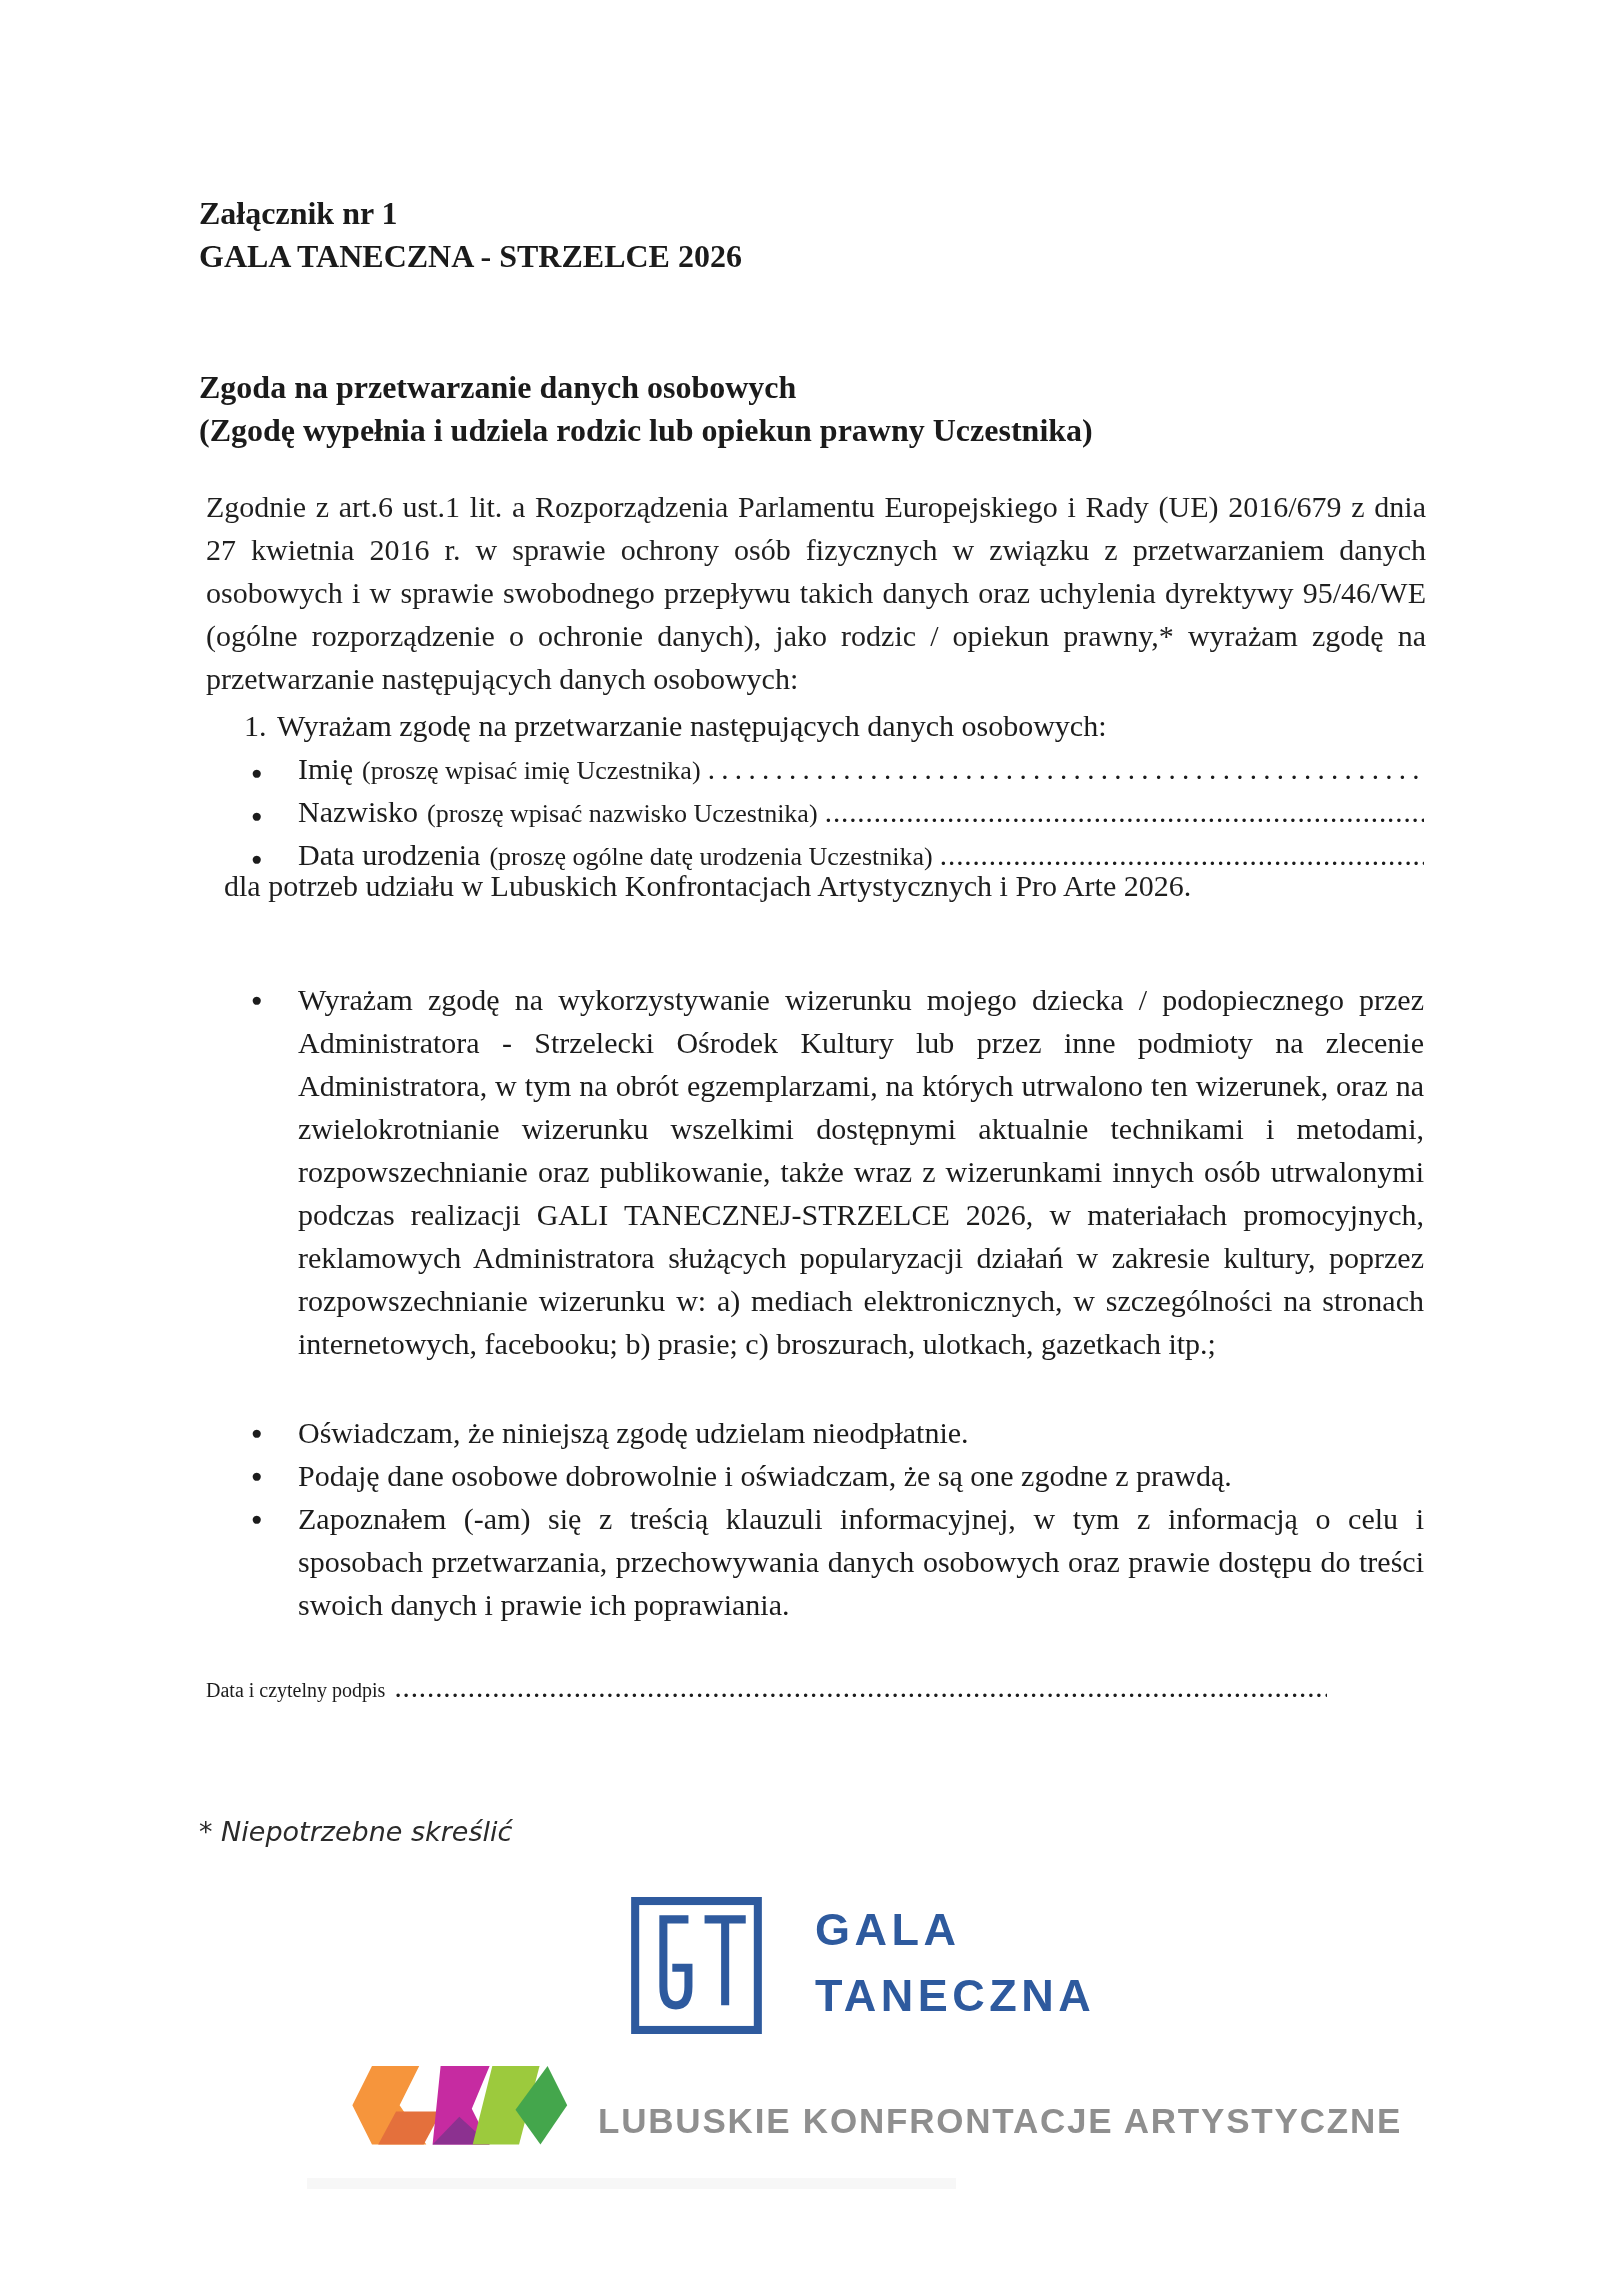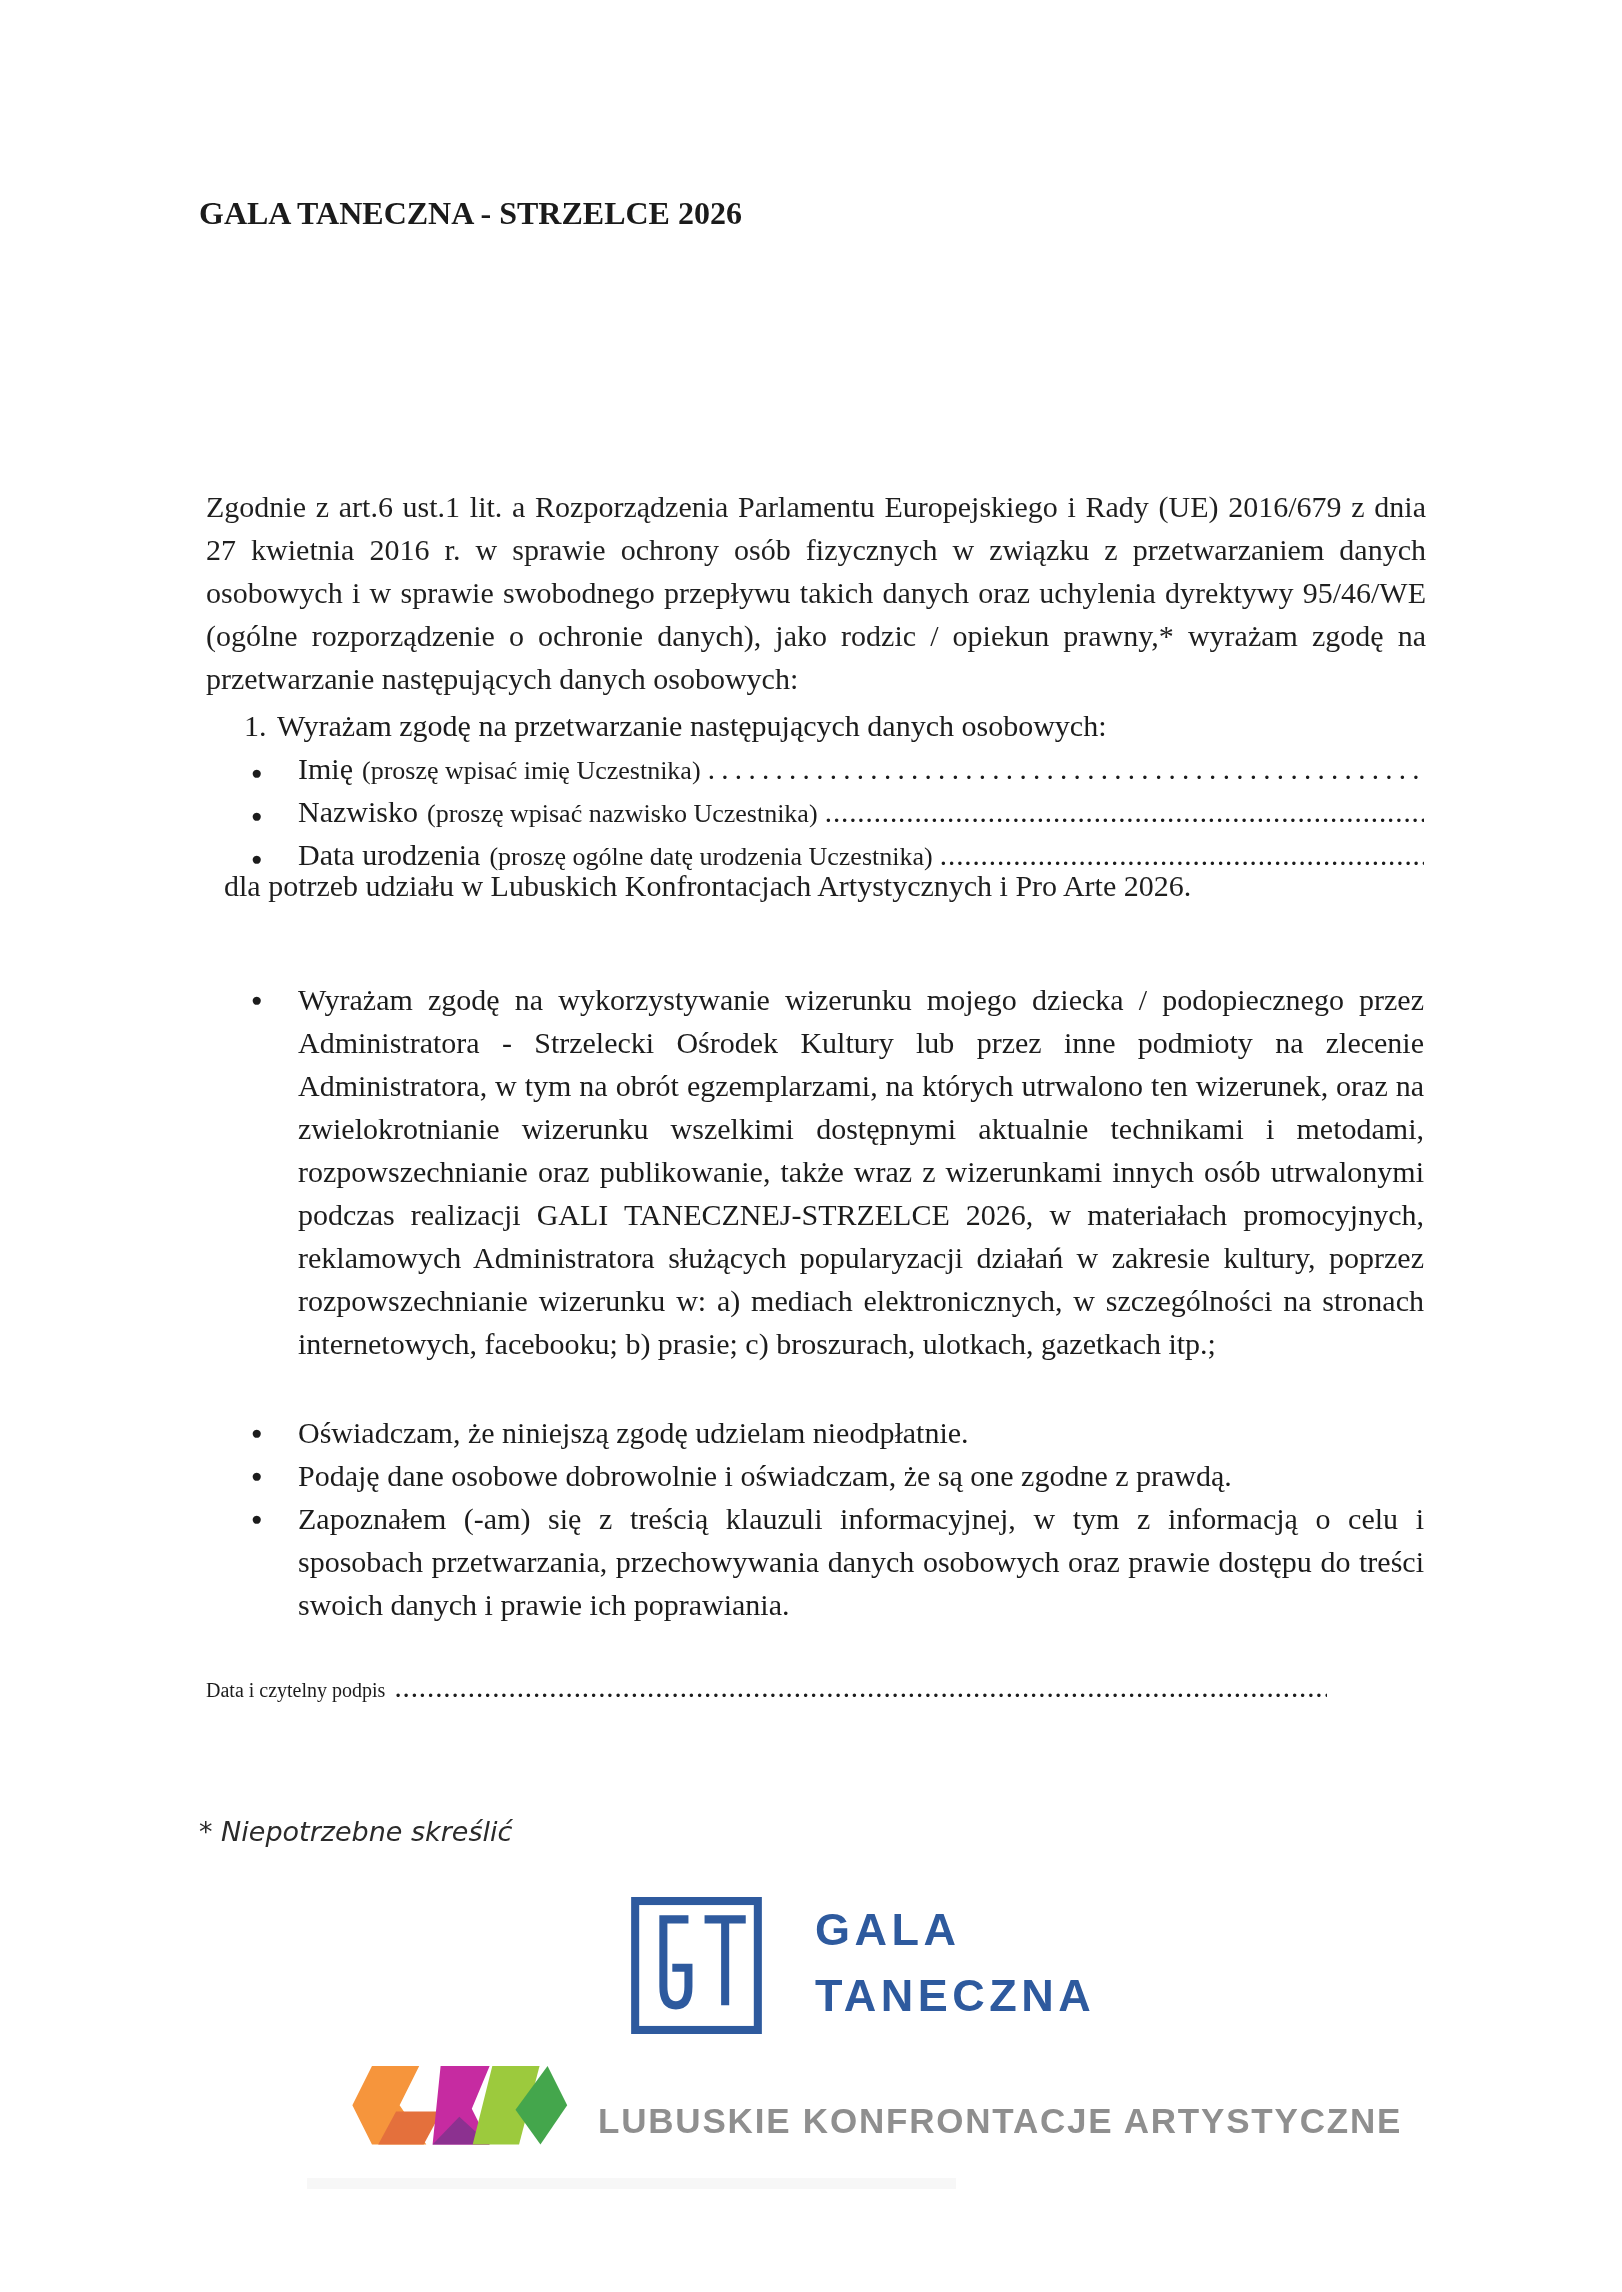--- a/index.html
+++ b/index.html
@@ -37,23 +37,28 @@
   .lka-text { font-family:"Liberation Sans", sans-serif; font-weight:700; font-size:35px; letter-spacing:1.8px; color:#8f8f8f; white-space:nowrap;margin-top:12px; }
 
   .faint-strip { background:#f7f7f7; }
 </style>
 </head>
 <body>
 
 <div class="page">
 
   <div class="abs" style="left:199px; top:192px;">
+    <div class="hdr">Załącznik nr 1</div>
     <div class="hdr">GALA TANECZNA - STRZELCE 2026</div>
   </div>
 
+  <div class="abs" style="left:199px; top:366px;">
+    <div class="hdr">Zgoda na przetwarzanie danych osobowych</div>
+    <div class="hdr">(Zgodę wypełnia i udziela rodzic lub opiekun prawny Uczestnika)</div>
+  </div>
 
   <div class="abs body-text justify" style="left:206px; top:485px; width:1220px;">Zgodnie z art.6 ust.1 lit. a Rozporządzenia Parlamentu Europejskiego i Rady (UE) 2016/679 z dnia 27 kwietnia 2016 r. w sprawie ochrony osób fizycznych w związku z przetwarzaniem danych osobowych i w sprawie swobodnego przepływu takich danych oraz uchylenia dyrektywy 95/46/WE (ogólne rozporządzenie o ochronie danych), jako rodzic / opiekun prawny,* wyrażam zgodę na przetwarzanie następujących danych osobowych:</div>
 
   <div class="abs num-row" style="left:244px; top:704px; width:1182px;">
     <span class="num">1.</span>
     <span class="txt">Wyrażam zgodę na przetwarzanie następujących danych osobowych:</span>
   </div>
 
   <div class="abs field-row" style="left:251px; top:747px;">
     <span class="bullet-marker">●</span>

